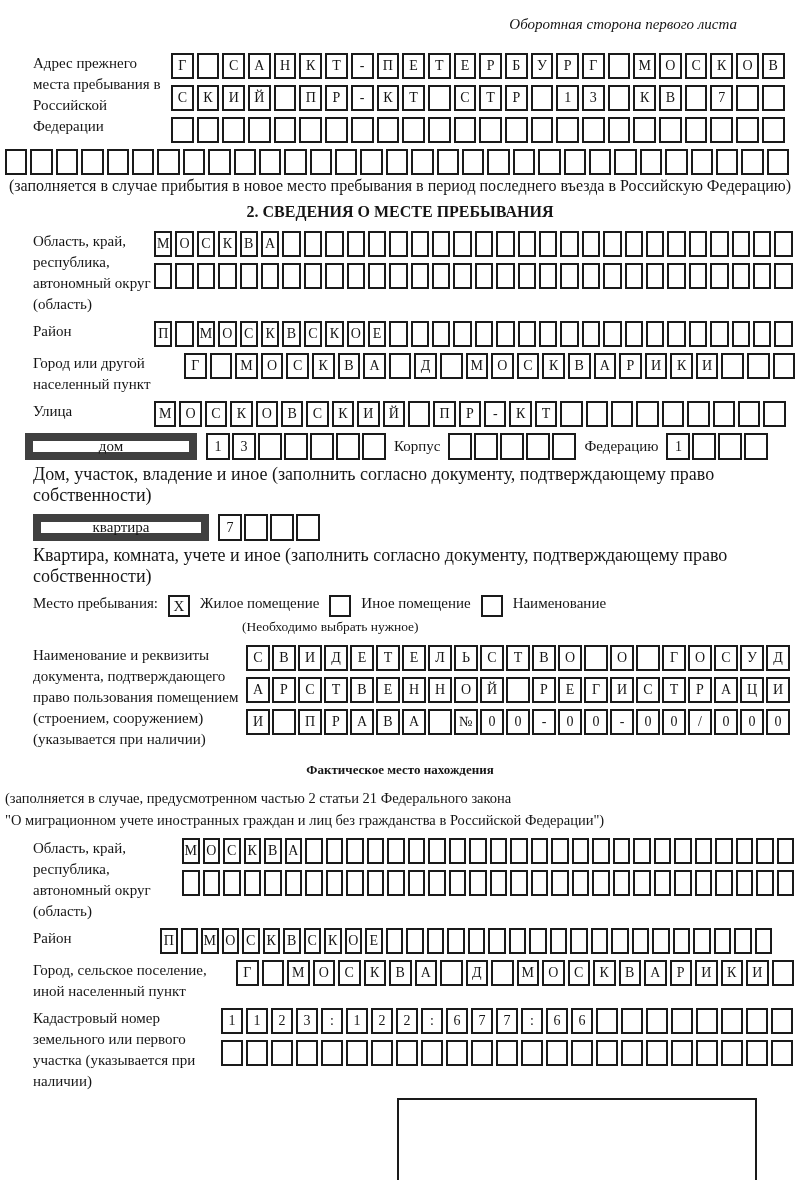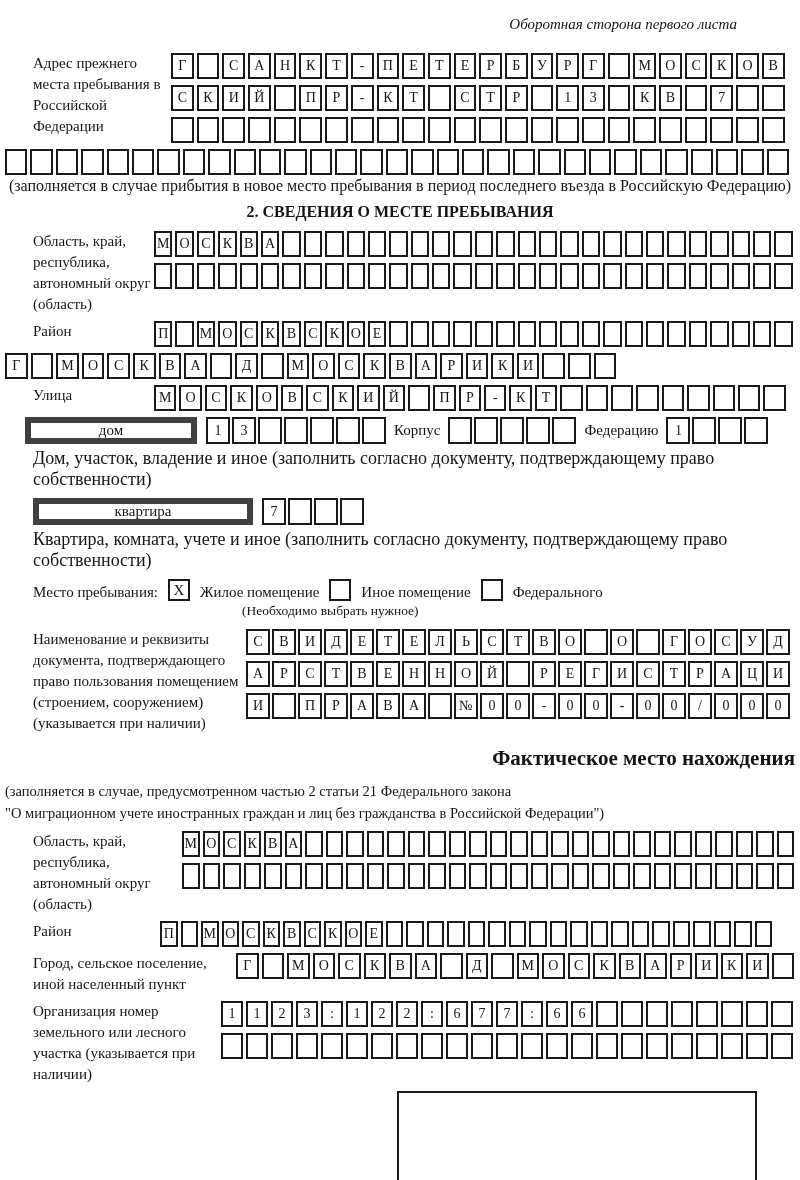--- a/index.html
+++ b/index.html
@@ -32,34 +32,34 @@
   .doc21 .cell{width:24px;}
   .doc21{gap:2px;}
   .s330 .cell{width:17.5px;}
   .s322 .cell{width:22.5px;}
   .kad23 .cell{width:22px;}
 
   .note{font-size:16px;margin:2px 0 4px 0;}
   .note.center{text-align:center;}
   .fill-note{font-size:18px;padding-left:28px;margin:2px 0 8px 0;}
   .sec-title{font-weight:bold;font-size:16px;text-align:center;margin:8px 0 10px 0;}
-  .sub-title{font-weight:bold;font-size:21px;text-align:right;margin:12px 0 10px 0;}
+  .sub-title{font-weight:bold;font-size:13px;text-align:center;margin:12px 0 10px 0;}
 
   .house-row{display:flex;align-items:flex-start;padding-left:20px;margin-bottom:4px;}
-  .named-box{border:6px solid #404040;box-sizing:border-box;height:27px;display:flex;
+  .named-box{border:8px solid #404040;box-sizing:border-box;height:27px;display:flex;
              align-items:center;justify-content:center;font-size:15px;background:#fff;}
   .dom-box{width:172px;margin-right:9px;}
-  .kv-box{width:220px;margin-right:9px;}
+  .kv-box{width:176px;margin-right:9px;}
   .inline-label{font-size:15px;line-height:27px;margin:0 8px;}
   .hcells{display:flex;gap:2px;}
   .hcells .cell{width:24px;height:27px;}
 
   .apt-row{display:flex;align-items:flex-start;padding-left:28px;margin-bottom:4px;}
 
-  .stay-row{display:flex;align-items:flex-end;padding-left:28px;margin:6px 0 2px 0;font-size:15px;}
+  .stay-row{display:flex;align-items:flex-start;padding-left:28px;margin:6px 0 2px 0;font-size:15px;}
   .checkbox{width:22px;height:22px;border:2px solid #1a1a1a;box-sizing:border-box;
             display:flex;align-items:center;justify-content:center;font-size:15px;
             margin:0 10px;background:#fff;flex:0 0 auto;}
   .stay-note{font-size:13.5px;margin:2px 0 10px 237px;}
 
   .center-note{font-size:14.5px;line-height:20px;margin:0 0 2px 0;}
 
   .stamp-box{border:2px solid #1a1a1a;box-sizing:border-box;width:360px;height:172px;
              margin:4px 0 6px 392px;background:#fff;}
 </style>
@@ -290,20 +290,21 @@
         <div class="cell"></div>
         <div class="cell"></div>
         <div class="cell"></div>
         <div class="cell"></div>
         <div class="cell"></div>
         <div class="cell"></div>
       </div>
   </div>
 
   <div class="form-row">
+    <div class="label w-s2city">Город или другой населенный пункт</div>
     <div class="cells s224">
         <div class="cell">Г</div>
         <div class="cell"></div>
         <div class="cell">М</div>
         <div class="cell">О</div>
         <div class="cell">С</div>
         <div class="cell">К</div>
         <div class="cell">В</div>
         <div class="cell">А</div>
         <div class="cell"></div>
@@ -396,21 +397,21 @@
   </div>
   <div class="fill-note">Квартира, комната, учете и иное (заполнить согласно документу, подтверждающему право собственности)</div>
 
   <div class="stay-row">
     <span>Место пребывания:</span>
     <span class="checkbox">X</span>
     <span>Жилое помещение</span>
     <span class="checkbox"></span>
     <span>Иное помещение</span>
     <span class="checkbox"></span>
-    <span>Федерального</span>
+    <span>Наименование</span>
   </div>
   <div class="stay-note">(Необходимо выбрать нужное)</div>
 
   <div class="form-row">
     <div class="label w-doc">Наименование и реквизиты документа, подтверждающего право пользования помещением (строением, сооружением) (указывается при наличии)</div>
     <div class="cellcol">
       <div class="cells doc21">
           <div class="cell">С</div>
           <div class="cell">В</div>
           <div class="cell">И</div>
@@ -614,21 +615,21 @@
         <div class="cell">А</div>
         <div class="cell">Р</div>
         <div class="cell">И</div>
         <div class="cell">К</div>
         <div class="cell">И</div>
         <div class="cell"></div>
       </div>
   </div>
 
   <div class="form-row">
-    <div class="label w-kad">Организация номер земельного или лесного участка (указывается при наличии)</div>
+    <div class="label w-kad">Кадастровый номер земельного или первого участка (указывается при наличии)</div>
     <div class="cellcol">
       <div class="cells kad23">
           <div class="cell">1</div>
           <div class="cell">1</div>
           <div class="cell">2</div>
           <div class="cell">3</div>
           <div class="cell">:</div>
           <div class="cell">1</div>
           <div class="cell">2</div>
           <div class="cell">2</div>

